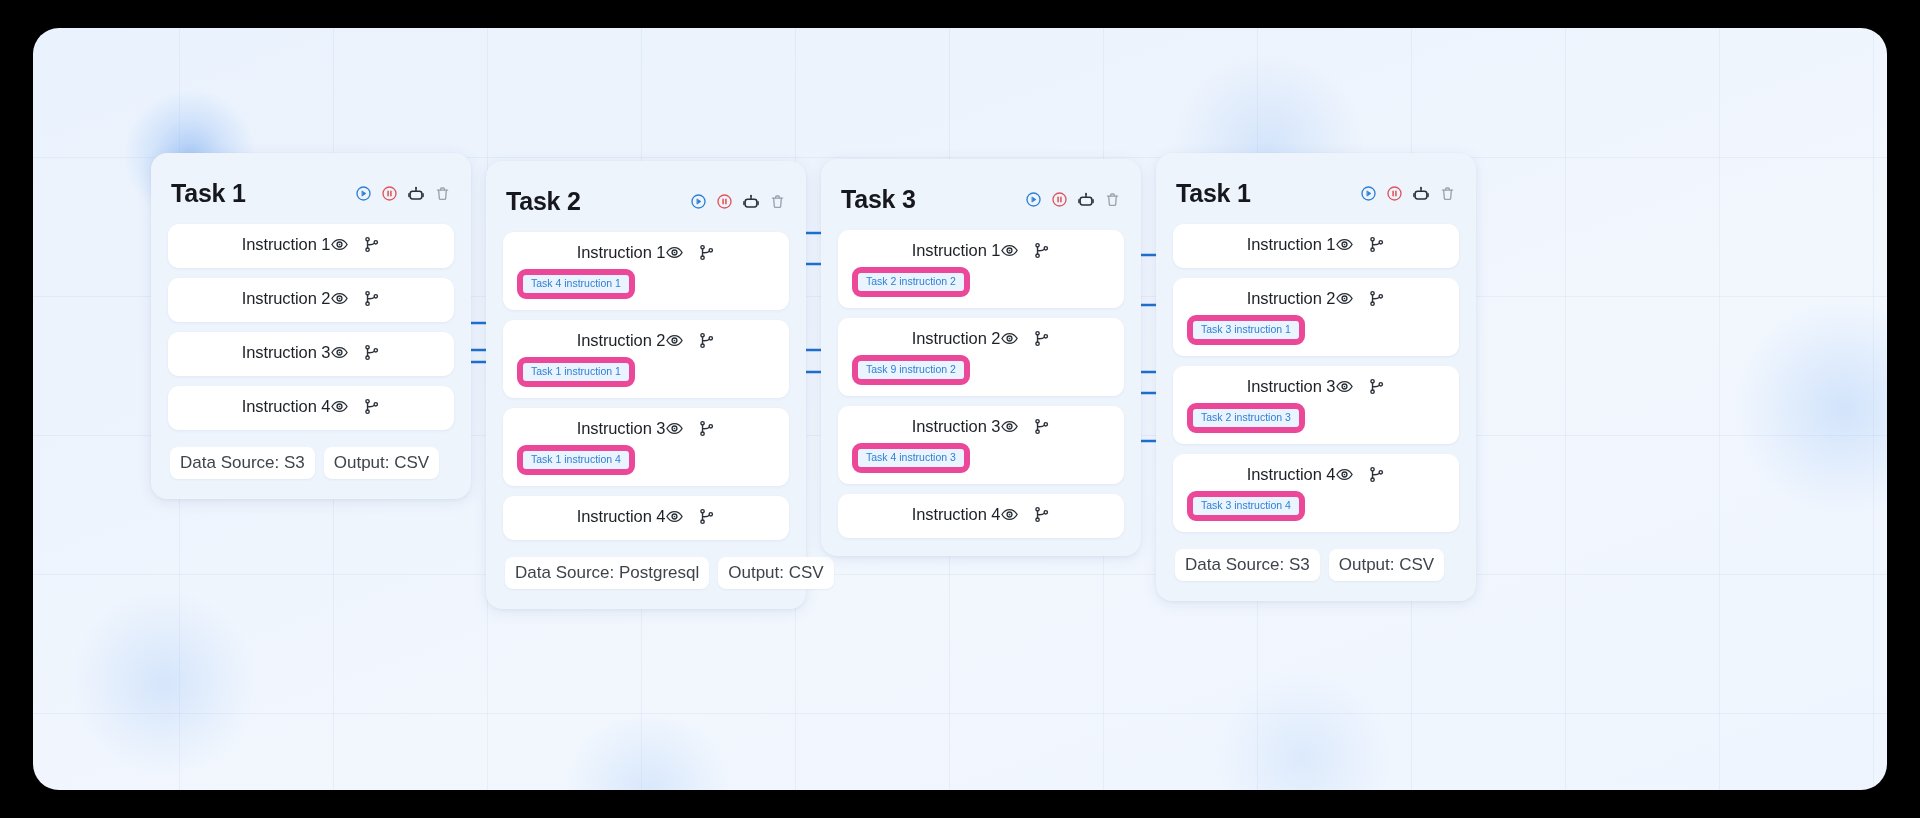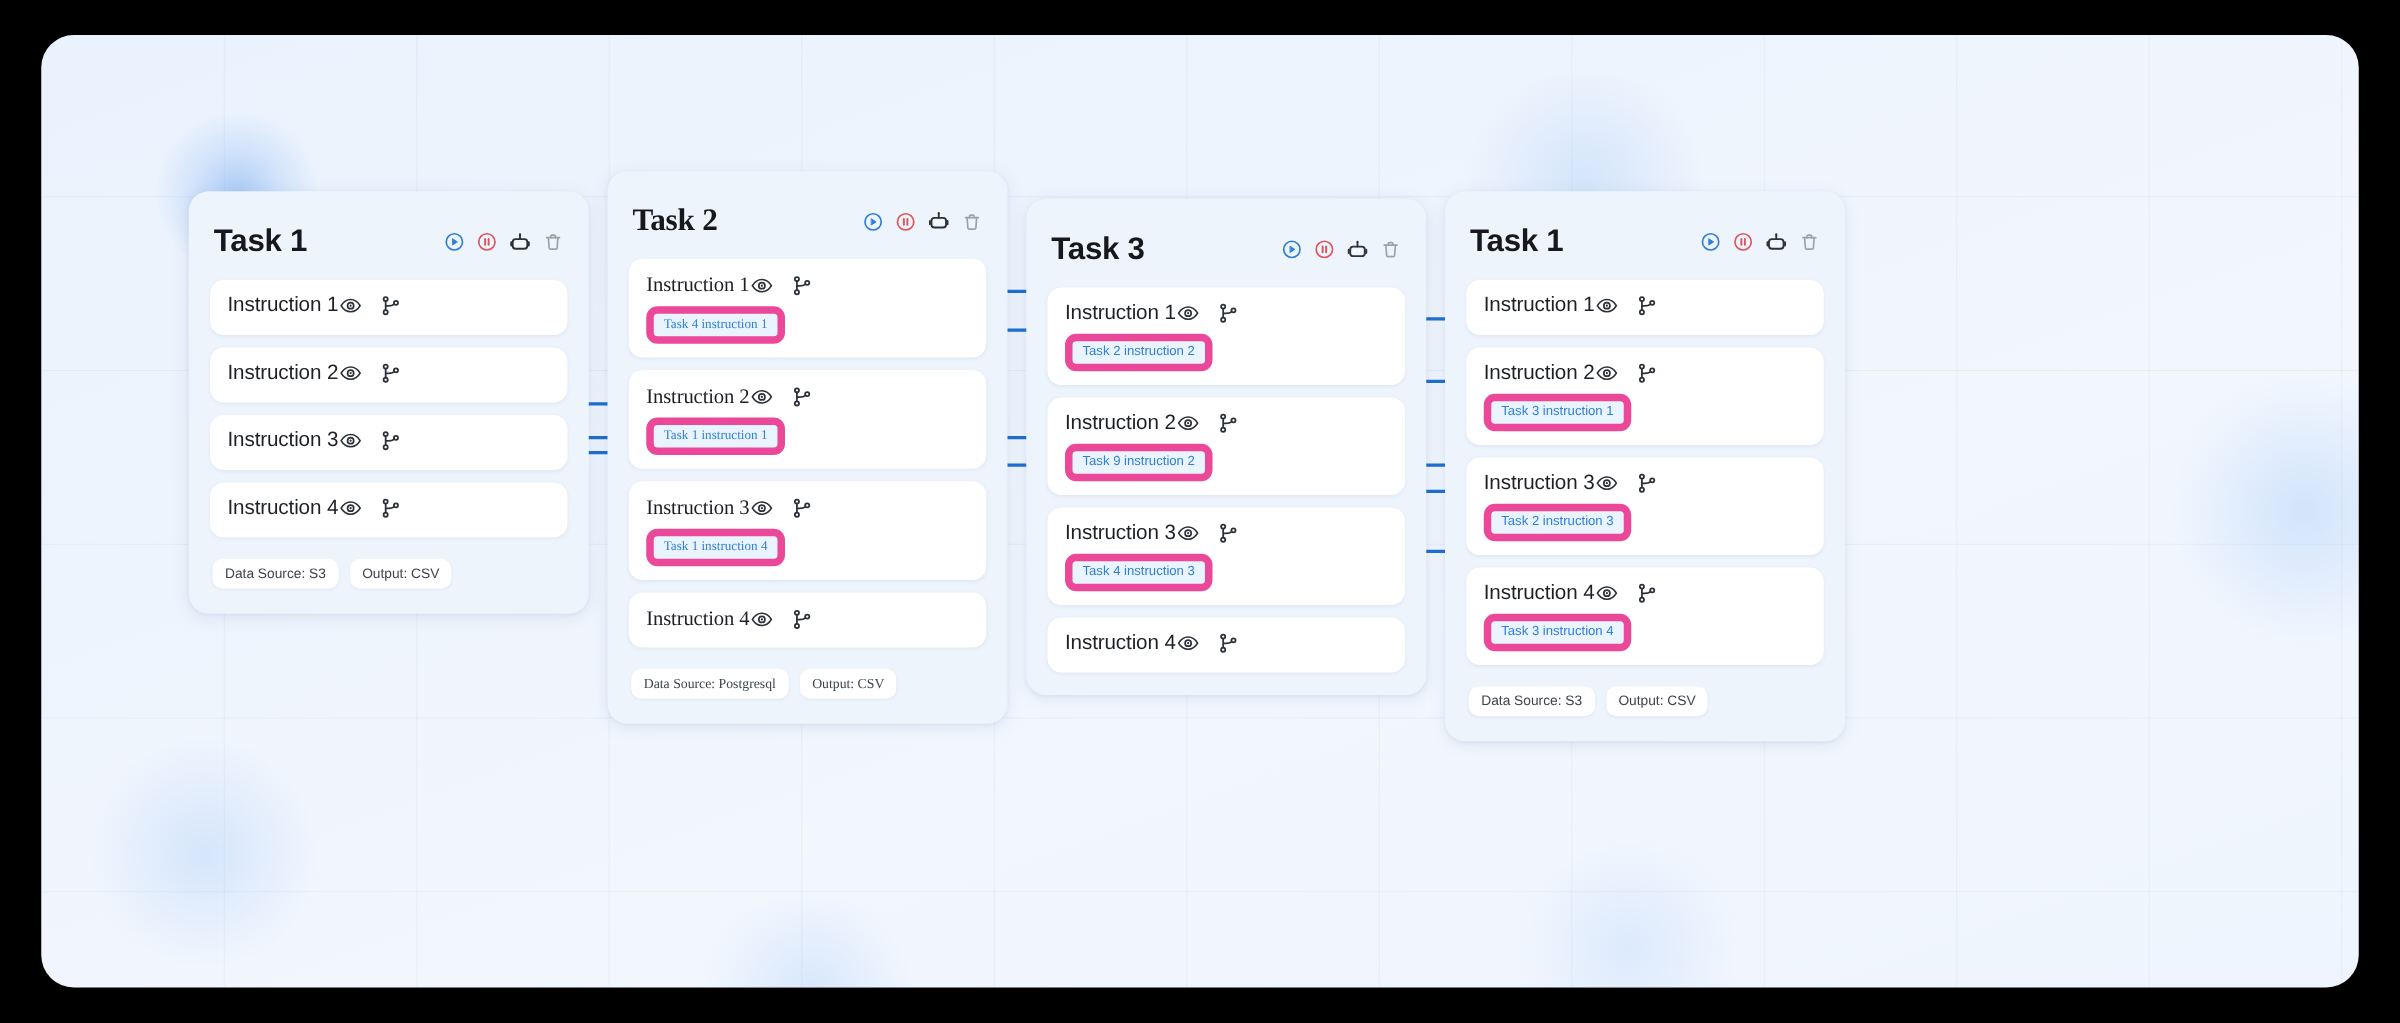--- a/index.html
+++ b/index.html
@@ -76,38 +76,38 @@
 
   .instr-list { display: flex; flex-direction: column; gap: 10px; }
   .instr {
     background: #ffffff;
     border-radius: 11px;
     padding: 11px 13px 11px 14px;
     box-shadow: 0 1px 3px rgba(40,80,150,0.07);
     min-height: 44px;
     display: flex; flex-direction: column; gap: 7px;
   }
-  .instr-row { display: flex; align-items: center; justify-content: flex-start; }
+  .instr-row { display: flex; align-items: center; justify-content: center; }
   .instr-label { font-size: 16.5px; color: #1d2025; letter-spacing: -0.1px; }
   .instr-icons { display: flex; align-items: center; gap: 13px; }
   .instr-icons svg { display: block; }
   .dep-badge {
     align-self: flex-start;
     font-size: 10.5px;
     color: #2f7fd6;
     background: #eaf4fe;
     border: 6px solid #ec4899;
     border-radius: 9px;
     padding: 2px 8px 3px 8px;
     line-height: 1.25;
     white-space: nowrap;
   }
   .task-foot { display: flex; gap: 9px; padding: 17px 2px 2px 2px; }
   .chip {
-    font-size: 11px; color: #3f444c;
+    font-size: 17px; color: #3f444c;
     background: #ffffff;
     border-radius: 8px;
     padding: 6px 10px;
     box-shadow: 0 1px 2px rgba(40,80,150,0.07);
     white-space: nowrap;
   }
 </style>
 </head>
 <body>
 
@@ -288,21 +288,21 @@
                   </span>
                 </span>
               </div>
             </div>
           </div>
           <div class="task-foot">
             <span class="chip">Data Source: S3</span>
             <span class="chip">Output: CSV</span>
           </div>
         </div>
-        <div class="task-card" style="left: 453px; top: 109px; font-family: Liberation Serif, serif;">
+        <div class="task-card" style="left: 453px; top: 133px;">
           <div class="task-head">
             <div class="task-title">Task 2</div>
             <div class="task-actions">
               <span>
                 <svg width="17" height="17" viewBox="0 0 24 24" fill="none" stroke-width="1.9" stroke-linecap="round" stroke-linejoin="round">
                   <circle cx="12" cy="12" r="9.2" stroke="#2f7fd6"></circle>
                 <path d="M10.2 8.6 L15.4 12 L10.2 15.4 Z" fill="#2f7fd6" stroke="#2f7fd6" stroke-width="1"></path>
                 </svg>
               </span>
               <span>

